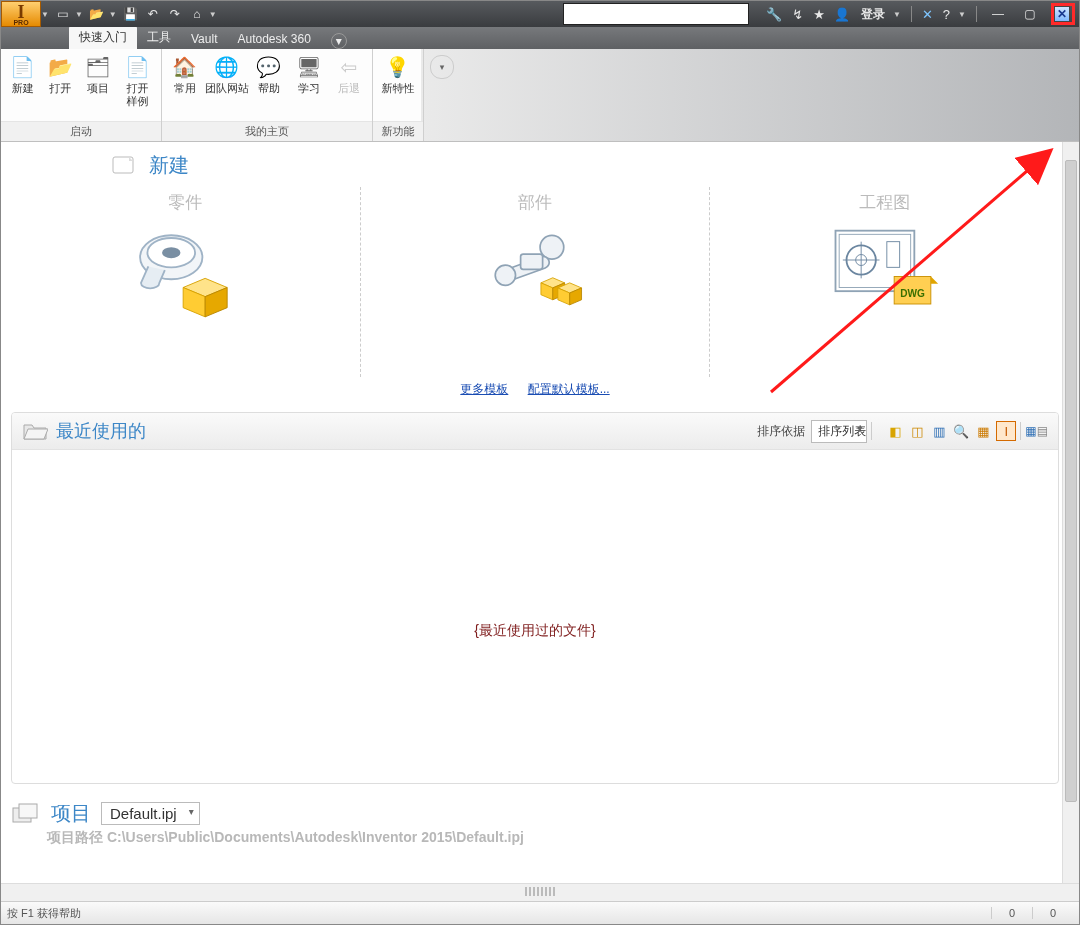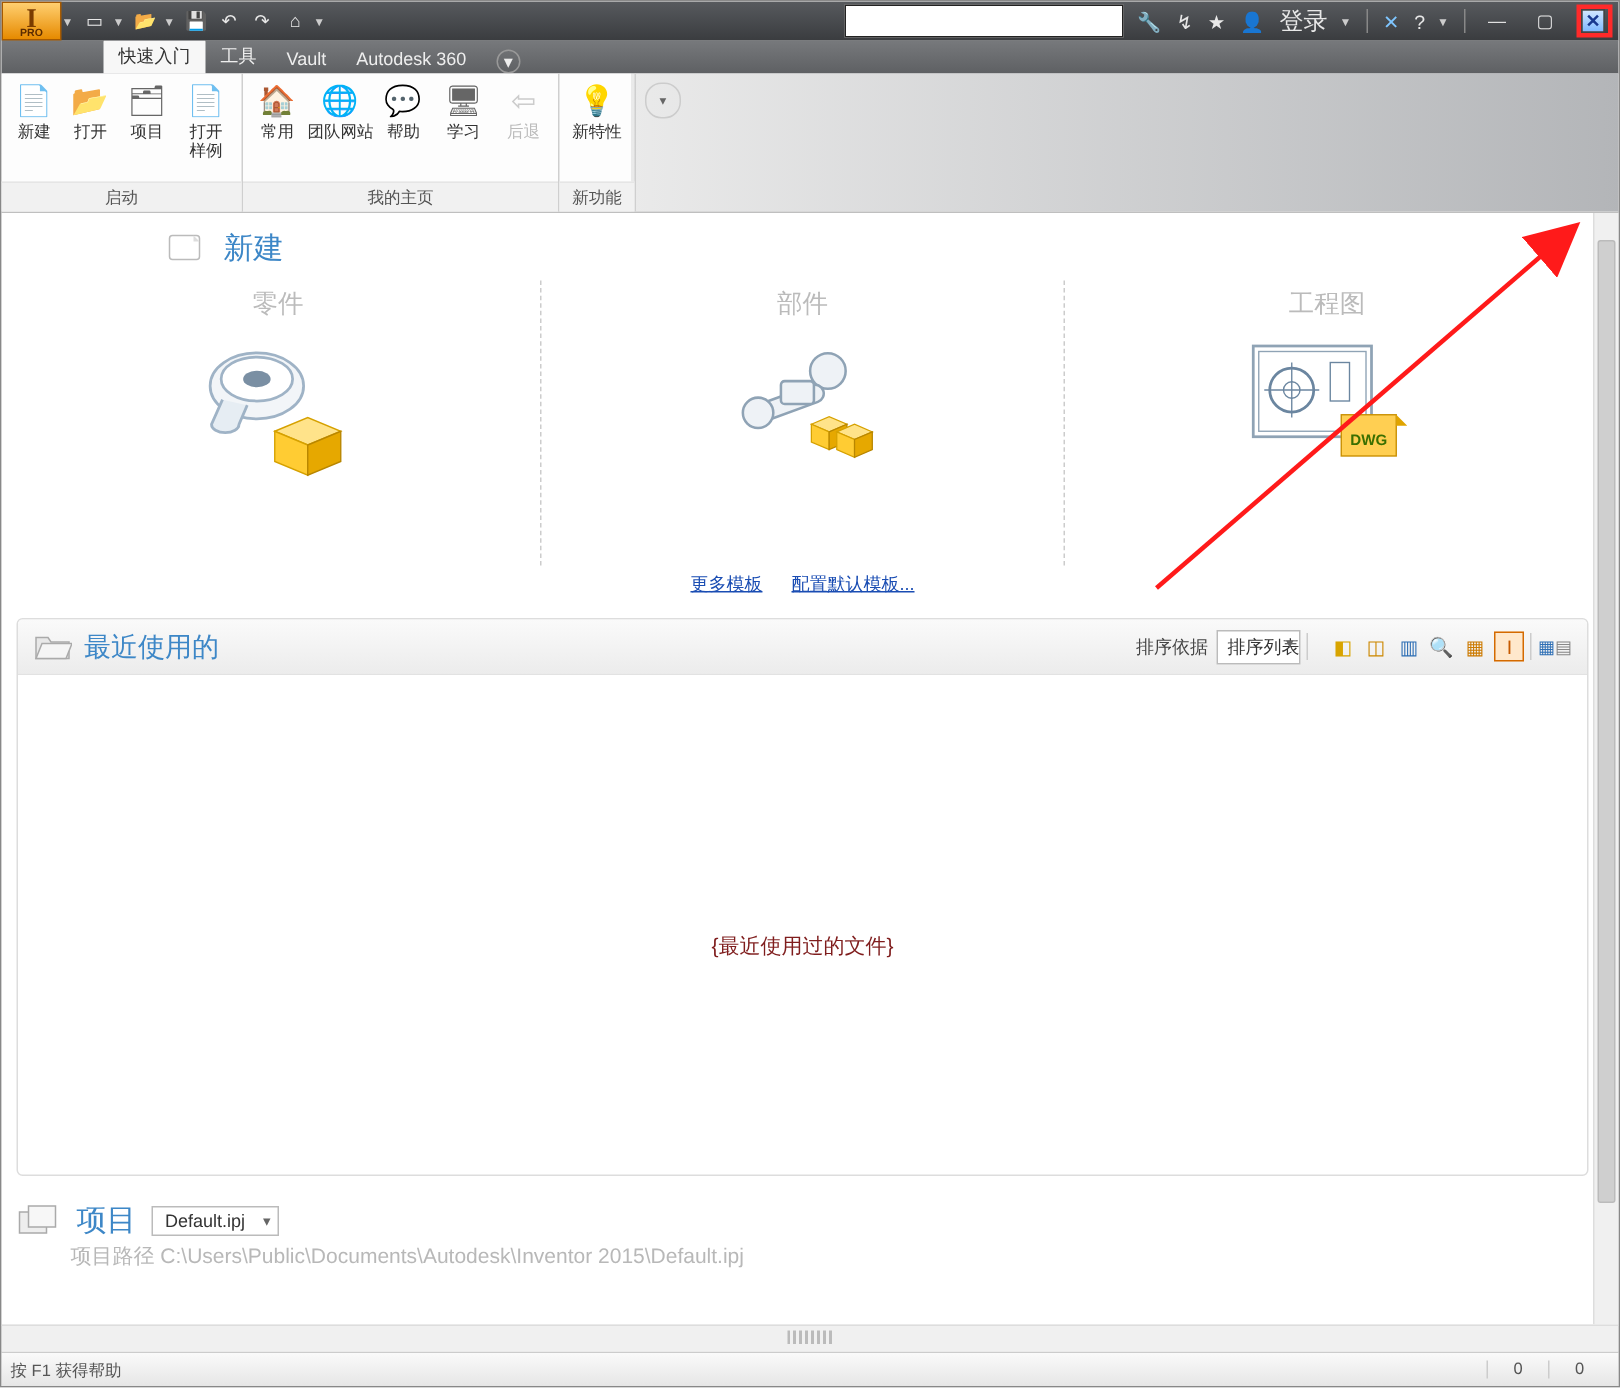--- a/index.html
+++ b/index.html
@@ -18,21 +18,21 @@
   .titlebar { height:26px; background:linear-gradient(to bottom,#575a5e,#3a3c3f); display:flex; align-items:center; color:#ddd; position:relative; }
   .titlebar .appicon { width:40px; height:26px; background:linear-gradient(to bottom,#ffcf70,#e68a00); display:flex; align-items:flex-end; justify-content:center; color:#5a2b00; font-weight:bold; font-size:7px; border:1px solid #a65a00; box-sizing:border-box; margin-right:2px;}
   .titlebar .appicon .big { font-family:Georgia,serif; font-weight:bold; font-size:18px; color:#7a3b00; line-height:14px; display:block; }
   .titlebar .appicon .small { line-height:7px; }
   .titlebar .qat { display:flex; align-items:center; gap:6px; padding:0 6px; }
   .titlebar .qat .qatbtn { width:16px; height:16px; display:flex; align-items:center; justify-content:center; color:#e8e8e8; font-size:12px; }
   .titlebar .dd { font-size:8px; color:#ccc; margin-left:-2px; }
   .titlebar .search { margin-left:340px; width:180px; height:18px; background:#fff; border:1px solid #222; }
   .titlebar .right { position:absolute; right:4px; top:0; height:26px; display:flex; align-items:center; gap:10px; }
   .titlebar .right .ibtn { color:#e8e8e8; font-size:13px; }
-  .titlebar .right .login { color:#e8e8e8; font-size:16px; }
+  .titlebar .right .login { color:#e8e8e8; font-size:12px;font-weight:bold; }
   .titlebar .right .sep { width:1px; height:16px; background:#888; }
   .winbtn { width:22px; height:18px; display:flex; align-items:center; justify-content:center; color:#e0e0e0; font-size:12px;}
   .closebtn { width:24px; height:22px; border:3px solid #ff2a2a; box-sizing:border-box; position:relative;}
   .closebtn .sq { width:14px; height:14px; border:1px solid #444; background:linear-gradient(to bottom,#d2e6ff,#7fb8ff); color:#19388f; display:flex; align-items:center; justify-content:center; font-weight:bold; font-size:12px; }
   
   .tabstrip { height:22px; background:linear-gradient(to bottom,#77797c,#5e6063); display:flex; align-items:flex-end; padding-left:68px; }
   .tabstrip .tab { padding:3px 10px; color:#eee; font-size:12px; }
   .tabstrip .tab.active { background:var(--ribbon-bg); color:#333; border-radius:2px 2px 0 0; }
   .tabstrip .plus { margin-left:10px; color:#eee; font-size:12px; border:1px solid #999; border-radius:8px; width:14px; height:14px; display:flex; align-items:center; justify-content:center;}
   
@@ -74,23 +74,23 @@
   .recent-head .spacer { flex:1;}
   .recent-head .lab { font-size:12px; color:#444; margin-right:6px;}
   .recent-head .dd { border:1px solid #bbb; background:#fff; padding:2px 0 2px 6px; font-size:12px; position:relative;}
   .recent-head .dd::after { content:"▾"; position:absolute; right:4px; top:2px; font-size:10px; color:#666;}
   .recent-head .toolbar { display:flex; align-items:center; gap:4px; margin-left:10px; }
   .recent-head .toolbar .tb { width:18px; height:18px; display:flex; align-items:center; justify-content:center; font-size:13px;}
   .recent-head .vsep { width:1px; height:18px; background:#ccc; margin:0 4px;}
   .recent-body { flex:1; display:flex; align-items:center; justify-content:center; color:#7f1d1d; font-size:14px;margin-top:28px;}
   .project-row { display:flex; align-items:center; gap:10px; margin-top:16px; }
   .project-row .ptitle { color:var(--welcome-blue); font-size:20px; }
-  .project-row .pdd { border:1px solid #bbb; background:#fff; padding:2px 22px 2px 8px; font-size:12px; position:relative;}
+  .project-row .pdd { border:1px solid #bbb; background:#fff; padding:2px 22px 2px 8px; font-size:15px; position:relative;}
   .project-row .pdd::after { content:"▾"; position:absolute; right:5px; top:3px; font-size:10px; color:#666;}
-  .project-path { color:#b8b8b8; font-size:14px; margin-top:2px; margin-left:36px;}
+  .project-path { color:#b8b8b8; font-size:14px; margin-top:2px; margin-left:36px;font-weight:bold;}
   
   .arrow { position:absolute; pointer-events:none; }
   
   svg { display:block; }
 </style>
 </head>
 <body>
 
 <div class="app">
 

